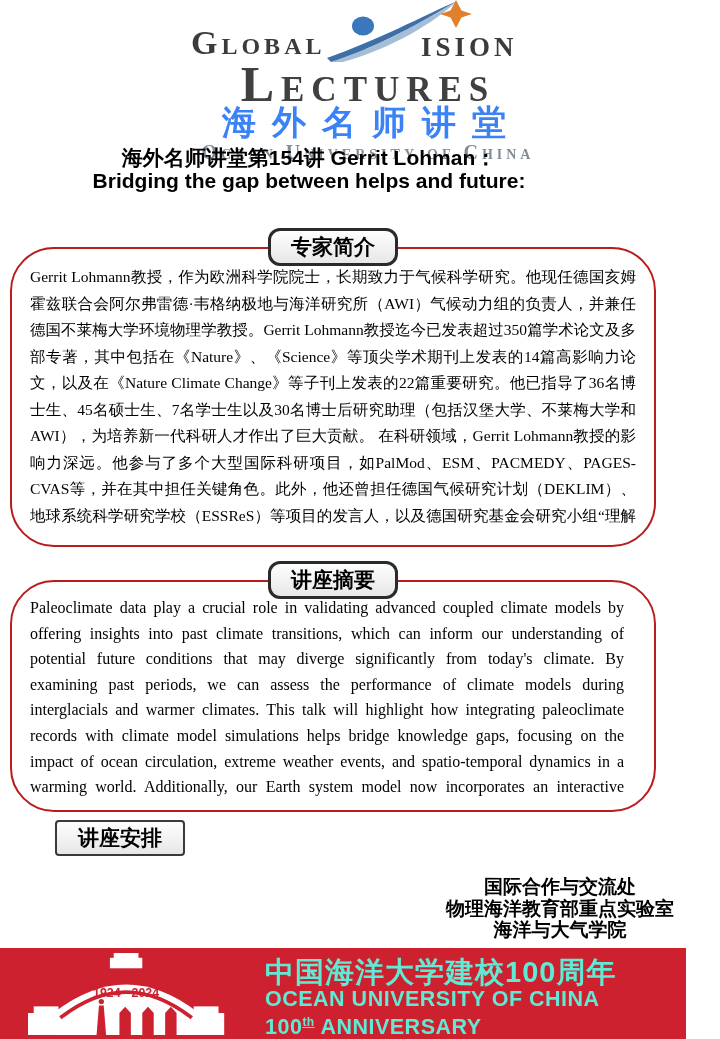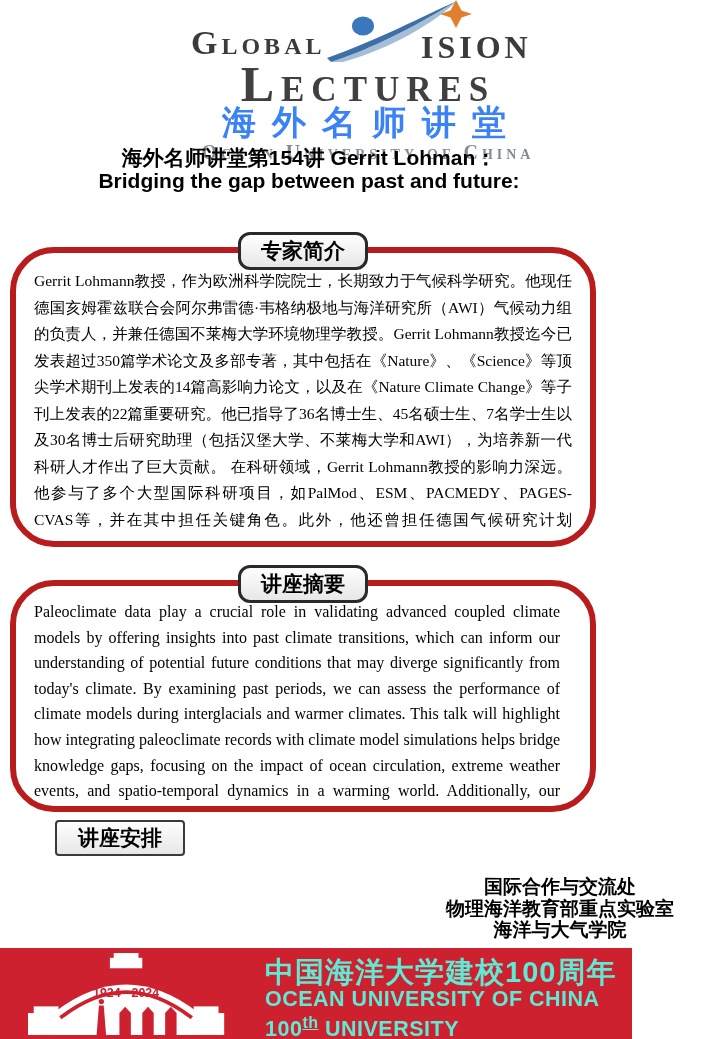--- a/index.html
+++ b/index.html
@@ -5,35 +5,35 @@
   html,body{margin:0;padding:0;background:#ffffff;}
   .page{position:relative;width:720px;height:1039px;background:#ffffff;overflow:hidden;
         font-family:"Liberation Serif",serif;color:#000;}
 
   
   .logo-block{position:absolute;top:4px;left:8px;width:720px;text-align:center;}
   .logo-row{position:relative;width:410px;height:60px;margin:0 auto;}
   .logo-global{position:absolute;left:28px;top:22px;font-family:"Liberation Serif",serif;
     font-variant:small-caps;font-size:34px;line-height:34px;letter-spacing:4px;color:#3b3b3b;font-weight:bold;}
   .logo-ision{position:absolute;left:258px;top:22px;font-family:"Liberation Serif",serif;
-    font-variant:small-caps;font-size:46px;line-height:34px;letter-spacing:4px;color:#3b3b3b;font-weight:bold;}
+    font-variant:small-caps;font-size:39px;line-height:34px;letter-spacing:4px;color:#3b3b3b;font-weight:bold;}
   .logo-swoosh{position:absolute;left:160px;top:-4px;width:150px;height:66px;}
   .logo-lectures{font-family:"Liberation Serif",serif;font-variant:small-caps;font-weight:bold;
     font-size:50px;line-height:40px;letter-spacing:7px;color:#404040;margin-top:0;}
   .logo-seal{font-family:"DejaVu Serif",serif;font-weight:bold;font-size:34px;line-height:40px;
     letter-spacing:16px;color:#3b82f6;margin-top:-2px;text-indent:8px;}
   .logo-univ{font-family:"Liberation Serif",serif;font-variant:small-caps;font-weight:bold;
     font-size:20px;line-height:20px;letter-spacing:4px;color:#828c95;margin-top:0;}
 
   
   .title-block{position:absolute;top:146px;left:0;width:618px;text-align:center;
     font-family:"Liberation Sans",sans-serif;font-weight:bold;font-size:21px;line-height:23px;color:#000;}
 
   
-  .panel{position:absolute;left:10px;width:586px;border:6px solid #b91c1c;border-radius:44px;
+  .panel{position:absolute;left:10px;width:646px;border:2px solid #b91c1c;border-radius:44px;
     box-sizing:border-box;background:#fff;}
   .panel-bio{top:247px;height:300px;padding:15px 18px 10px 18px;}
   .panel-abstract{top:580px;height:232px;padding:13px 30px 8px 18px;}
   .panel-badge{position:absolute;top:-21px;left:50%;transform:translateX(-50%);
     background:linear-gradient(#fefefe,#e7e7e7);border:3px solid #2a2a2a;border-radius:12px;
     padding:2px 20px;font-family:"Liberation Sans",sans-serif;font-weight:bold;font-size:21px;
     line-height:28px;color:#000;white-space:nowrap;}
   .bio-text{font-size:15.5px;line-height:26.5px;text-align:justify;overflow:hidden;height:267px;}
   .abstract-text{font-size:16px;line-height:25.6px;text-align:justify;overflow:hidden;height:206px;}
 
@@ -43,28 +43,28 @@
     text-align:center;line-height:31px;font-family:"Liberation Sans",sans-serif;font-weight:bold;
     font-size:21px;color:#000;}
   .schedule-lines{position:absolute;top:816px;left:213px;font-family:"Liberation Serif",serif;
     font-size:19px;line-height:39px;color:#000;white-space:nowrap;}
 
   
   .organizers{position:absolute;top:876px;left:393px;width:334px;text-align:center;
     font-family:"Liberation Sans",sans-serif;font-weight:bold;font-size:19px;line-height:21.5px;color:#000;}
 
   
-  .banner{position:absolute;left:0;bottom:0;width:632px;height:91px;background:#cd2130;}
+  .banner{position:absolute;left:0;bottom:0;width:686px;height:91px;background:#cd2130;}
   .banner-logo{position:absolute;left:28px;top:4px;width:200px;height:84px;}
   .banner-text{position:absolute;left:265px;top:8px;color:#5eead4;font-family:"Liberation Sans",sans-serif;
     font-weight:bold;}
   .banner-cn{font-size:29px;line-height:32px;letter-spacing:1px;white-space:nowrap;}
   .banner-en{font-size:21.5px;line-height:23px;letter-spacing:0.5px;white-space:nowrap;}
   .banner-anniv{font-size:21.5px;line-height:23px;letter-spacing:0.5px;white-space:nowrap;}
-  .banner-anniv sup{font-size:16px;text-decoration:underline;}
+  .banner-anniv sup{font-size:12px;text-decoration:underline;}
 </style>
 </head>
 <body>
 
 <div class="page">
 
   <div class="logo-block">
     <div class="logo-row">
       <span class="logo-global">Global</span>
       <svg class="logo-swoosh" viewBox="0 0 150 66">
@@ -75,21 +75,21 @@
       </svg>
       <span class="logo-ision">ision</span>
     </div>
     <div class="logo-lectures">Lectures</div>
     <div class="logo-seal">海外名师讲堂</div>
     <div class="logo-univ">Ocean University of China</div>
   </div>
 
   <div class="title-block">
     <div>海外名师讲堂第154讲 Gerrit Lohman：</div>
-    <div>Bridging the gap between past and future:</div>
+    <div>Bridging the gap between helps and future:</div>
   </div>
 
   <div class="panel panel-bio">
     <div class="panel-badge">专家简介</div>
     <div class="bio-text">Gerrit Lohmann教授，作为欧洲科学院院士，长期致力于气候科学研究。他现任德国亥姆霍兹联合会阿尔弗雷德·韦格纳极地与海洋研究所（AWI）气候动力组的负责人，并兼任德国不莱梅大学环境物理学教授。Gerrit Lohmann教授迄今已发表超过350篇学术论文及多部专著，其中包括在《Nature》、《Science》等顶尖学术期刊上发表的14篇高影响力论文，以及在《Nature Climate Change》等子刊上发表的22篇重要研究。他已指导了36名博士生、45名硕士生、7名学士生以及30名博士后研究助理（包括汉堡大学、不莱梅大学和AWI），为培养新一代科研人才作出了巨大贡献。 在科研领域，Gerrit Lohmann教授的影响力深远。他参与了多个大型国际科研项目，如PalMod、ESM、PACMEDY、PAGES-CVAS等，并在其中担任关键角色。此外，他还曾担任德国气候研究计划（DEKLIM）、地球系统科学研究学校（ESSReS）等项目的发言人，以及德国研究基金会研究小组“理解新生代气候冷却”和亥姆霍兹计划“变化的地球——可持续的未来”中“气候变化下的海洋和冰冻圈”课题的负责人。</div>
   </div>
 
   <div class="panel panel-abstract">
     <div class="panel-badge">讲座摘要</div>
     <div class="abstract-text">Paleoclimate data play a crucial role in validating advanced coupled climate models by offering insights into past climate transitions, which can inform our understanding of potential future conditions that may diverge significantly from today's climate. By examining past periods, we can assess the performance of climate models during interglacials and warmer climates. This talk will highlight how integrating paleoclimate records with climate model simulations helps bridge knowledge gaps, focusing on the impact of ocean circulation, extreme weather events, and spatio-temporal dynamics in a warming world. Additionally, our Earth system model now incorporates an interactive cryosphere component, enabling us to simulate changes in both Antarctica and the Northern Hemisphere effectively.</div>
@@ -118,17 +118,17 @@
       <text x="103" y="46" text-anchor="middle" font-family="Liberation Sans, sans-serif" font-weight="bold" font-size="13" fill="#cd2130">1924 - 2024</text>
       <circle cx="77" cy="51" r="2.8" fill="#cd2130"></circle>
       <path d="M74.5,55 L79.5,55 L82,86 L72,86 Z" fill="#cd2130"></path>
       <path d="M96,63 L102,56.5 L108,63 L108,86 L96,86 Z" fill="#cd2130"></path>
       <path d="M120,63 L126,56.5 L132,63 L132,86 L120,86 Z" fill="#cd2130"></path>
       <path d="M144,63 L150,56.5 L156,63 L156,86 L144,86 Z" fill="#cd2130"></path>
     </svg>
     <div class="banner-text">
       <div class="banner-cn">中国海洋大学建校100周年</div>
       <div class="banner-en">OCEAN UNIVERSITY OF CHINA</div>
-      <div class="banner-anniv"><span>100</span><sup>th</sup><span> UNIVERSITY</span></div>
+      <div class="banner-anniv"><span>100</span><sup>th</sup><span> ANNIVERSARY</span></div>
     </div>
   </div>
 
 </div>
 
 </body></html>

